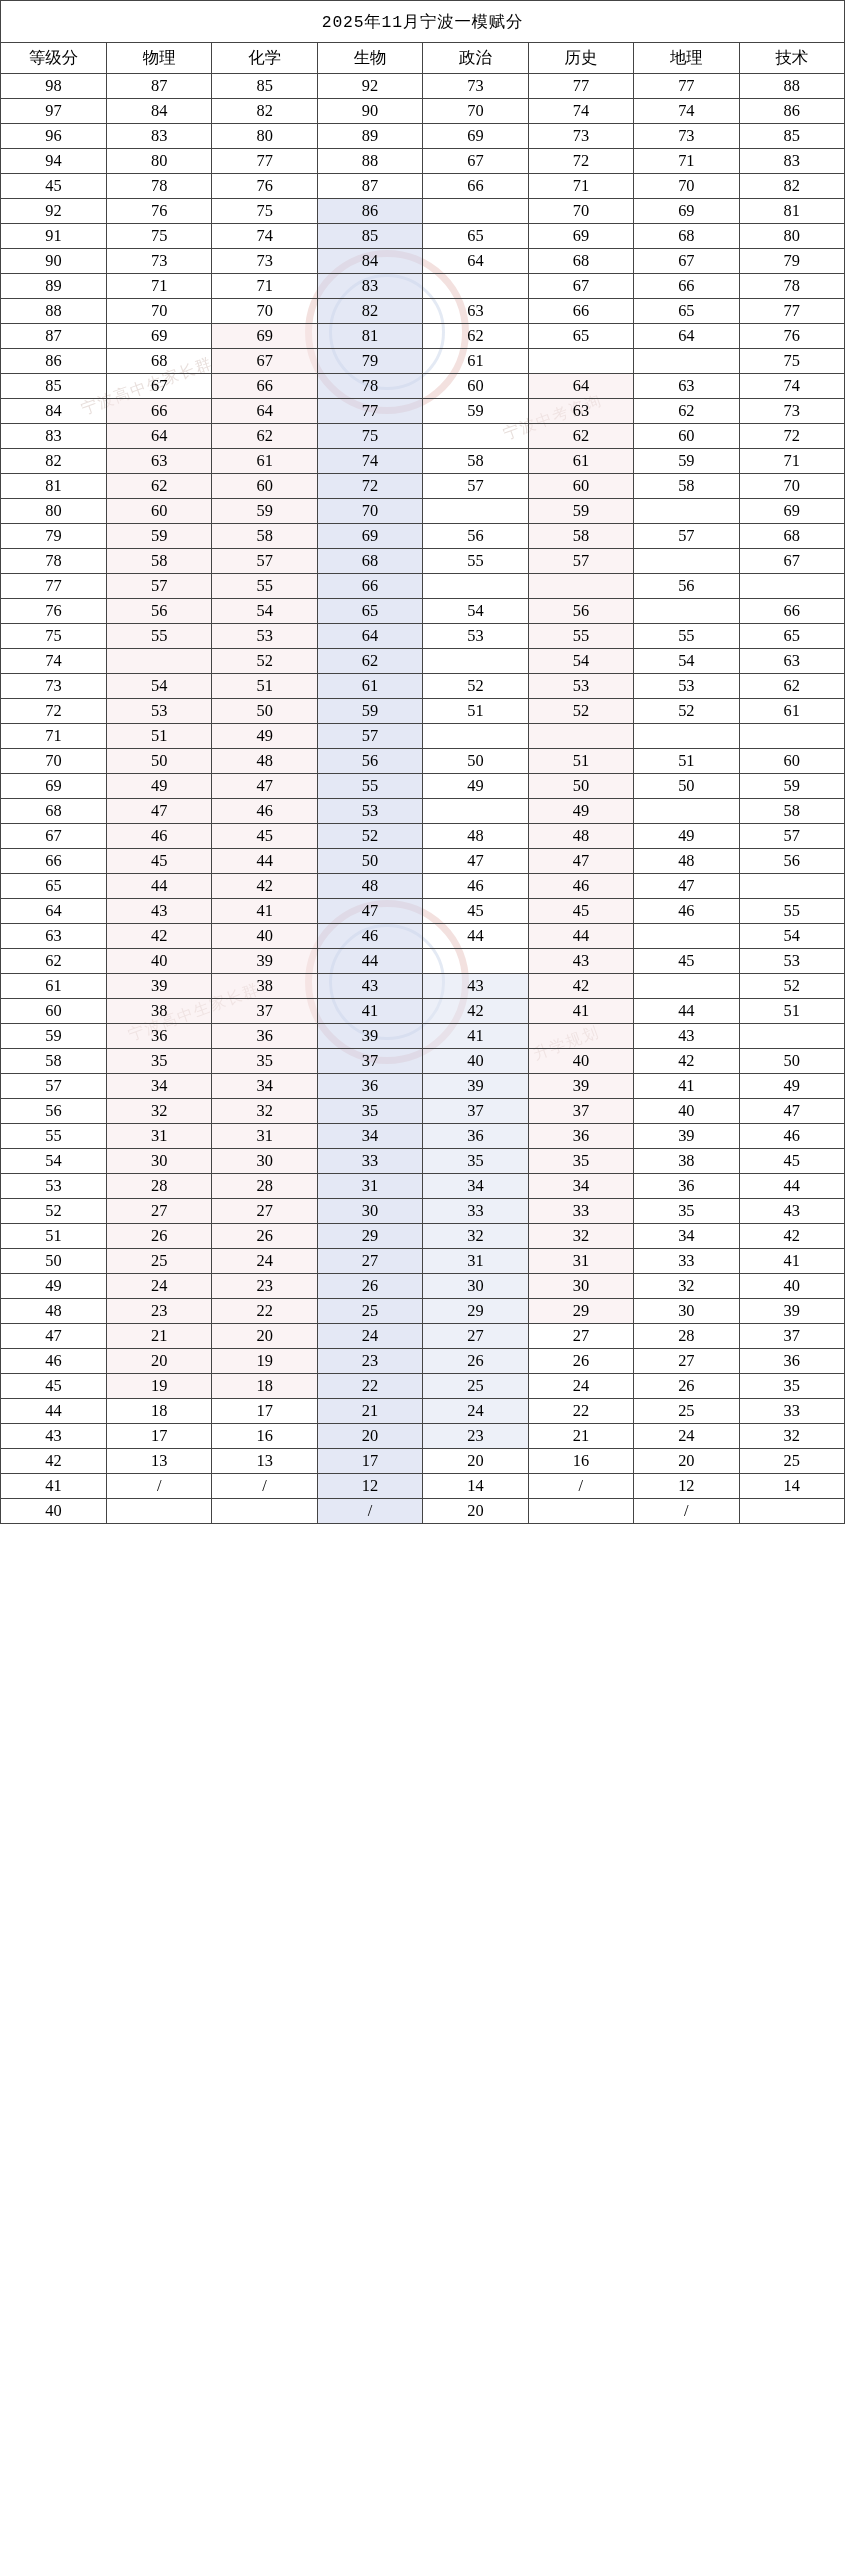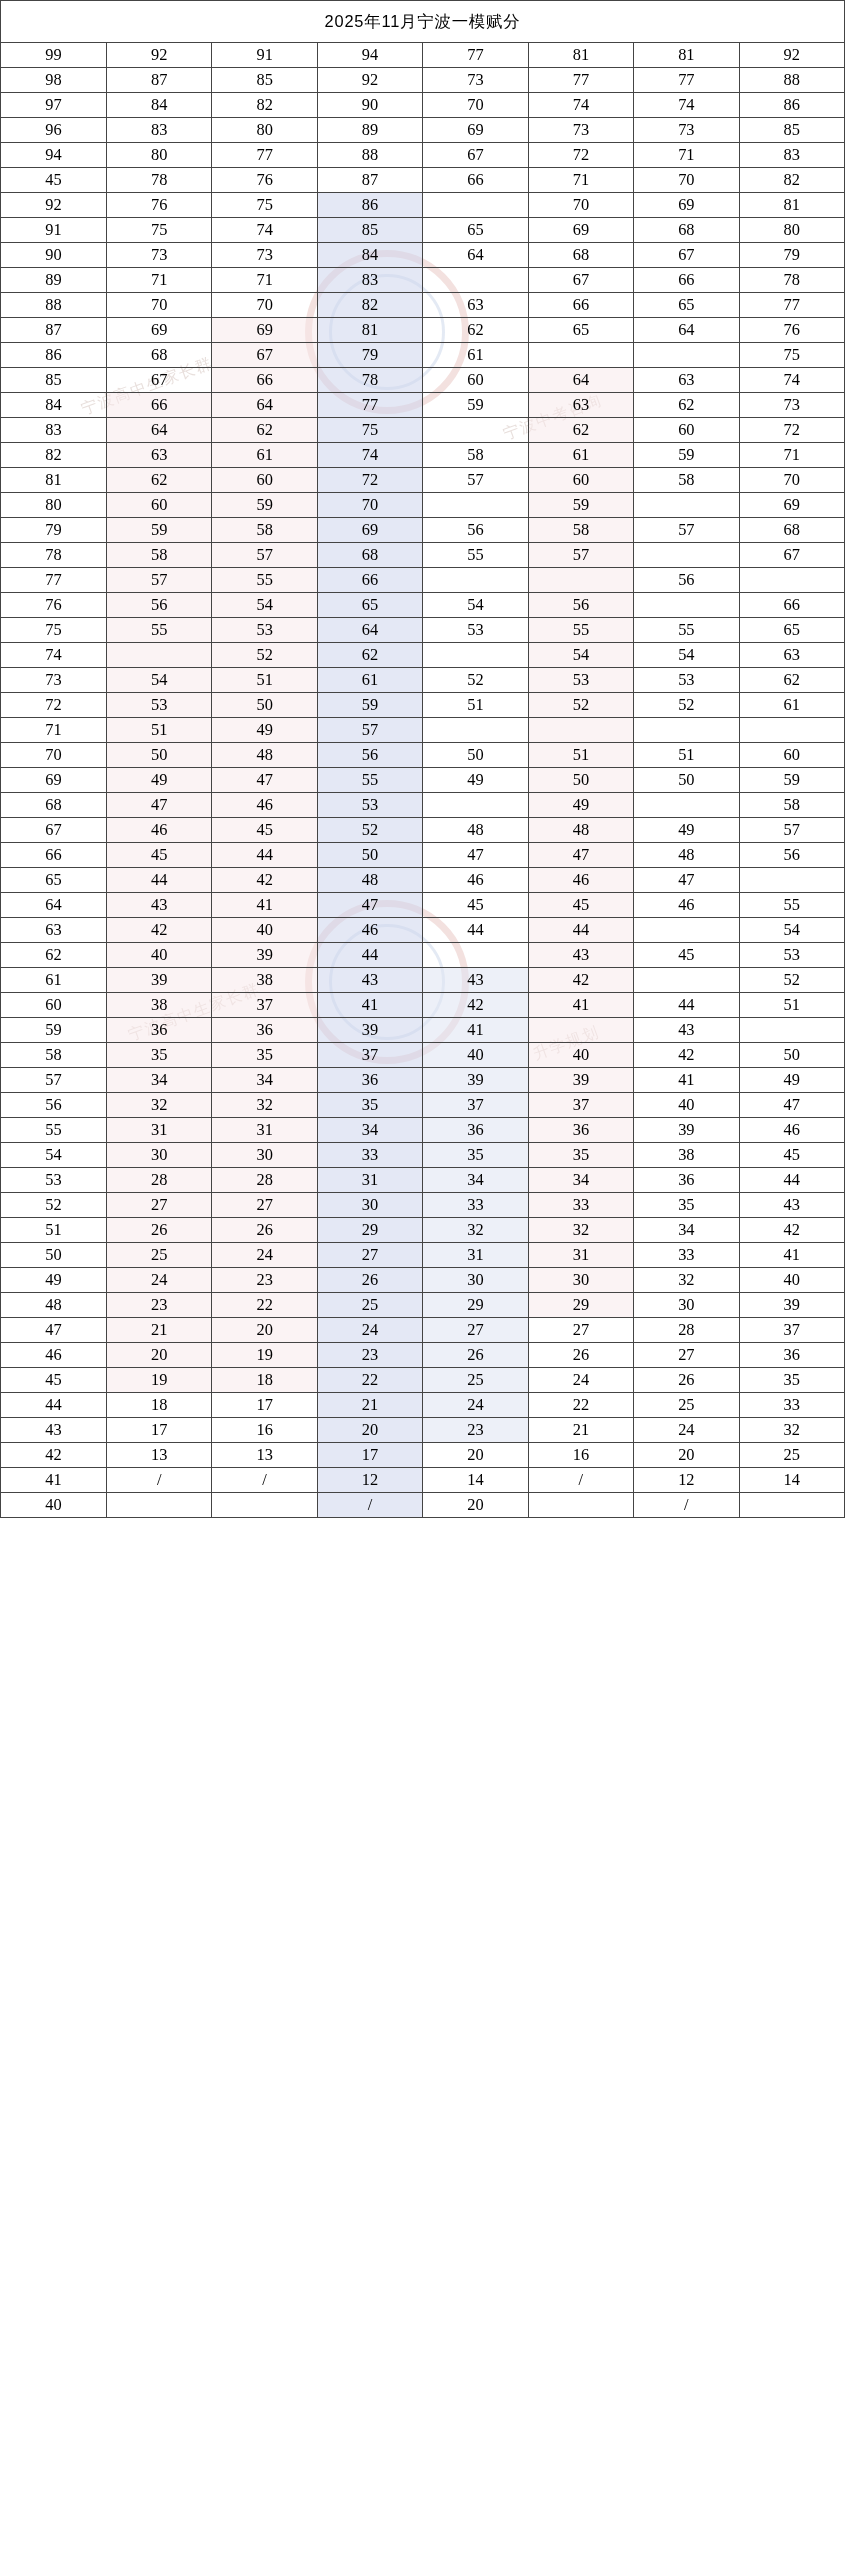--- a/index.html
+++ b/index.html
@@ -66,21 +66,21 @@
     height: 24px;
     font-size: 16.4px;
     font-weight: normal;
     background: transparent;
   }
   .title-cell {
     font-size: 27px;
     font-weight: bold;
     height: 41px !important;
     letter-spacing: 0.8px;
-    font-family: Liberation Sans, sans-serif;
+    font-family: Liberation Mono, monospace;
   }
   .head-cell {
     font-size: 18px;
     font-weight: bold;
     height: 30px !important;
   }
   .grade-cell {
     font-weight: bold;
     font-size: 17px;
   }
@@ -113,32 +113,32 @@
         <col>
         <col>
         <col>
         <col>
         <col>
     </colgroup>
     <thead>
       <tr>
         <th class="title-cell" colspan="8">2025年11月宁波一模赋分</th>
       </tr>
+      <tr id="header-row">
+          <th class="head-cell">等级分</th>
+          <th class="head-cell">物理</th>
+          <th class="head-cell">化学</th>
+          <th class="head-cell">生物</th>
+          <th class="head-cell">政治</th>
+          <th class="head-cell">历史</th>
+          <th class="head-cell">地理</th>
+          <th class="head-cell">技术</th>
+        </tr>
     </thead>
     <tbody id="table-body">
-        <tr>
-          <td class="grade-cell">99</td>
-          <td>92</td>
-          <td>91</td>
-          <td>94</td>
-          <td>77</td>
-          <td>81</td>
-          <td>81</td>
-          <td>92</td>
-        </tr>
         <tr>
           <td class="grade-cell">98</td>
           <td>87</td>
           <td>85</td>
           <td>92</td>
           <td>73</td>
           <td>77</td>
           <td>77</td>
           <td>88</td>
         </tr>

